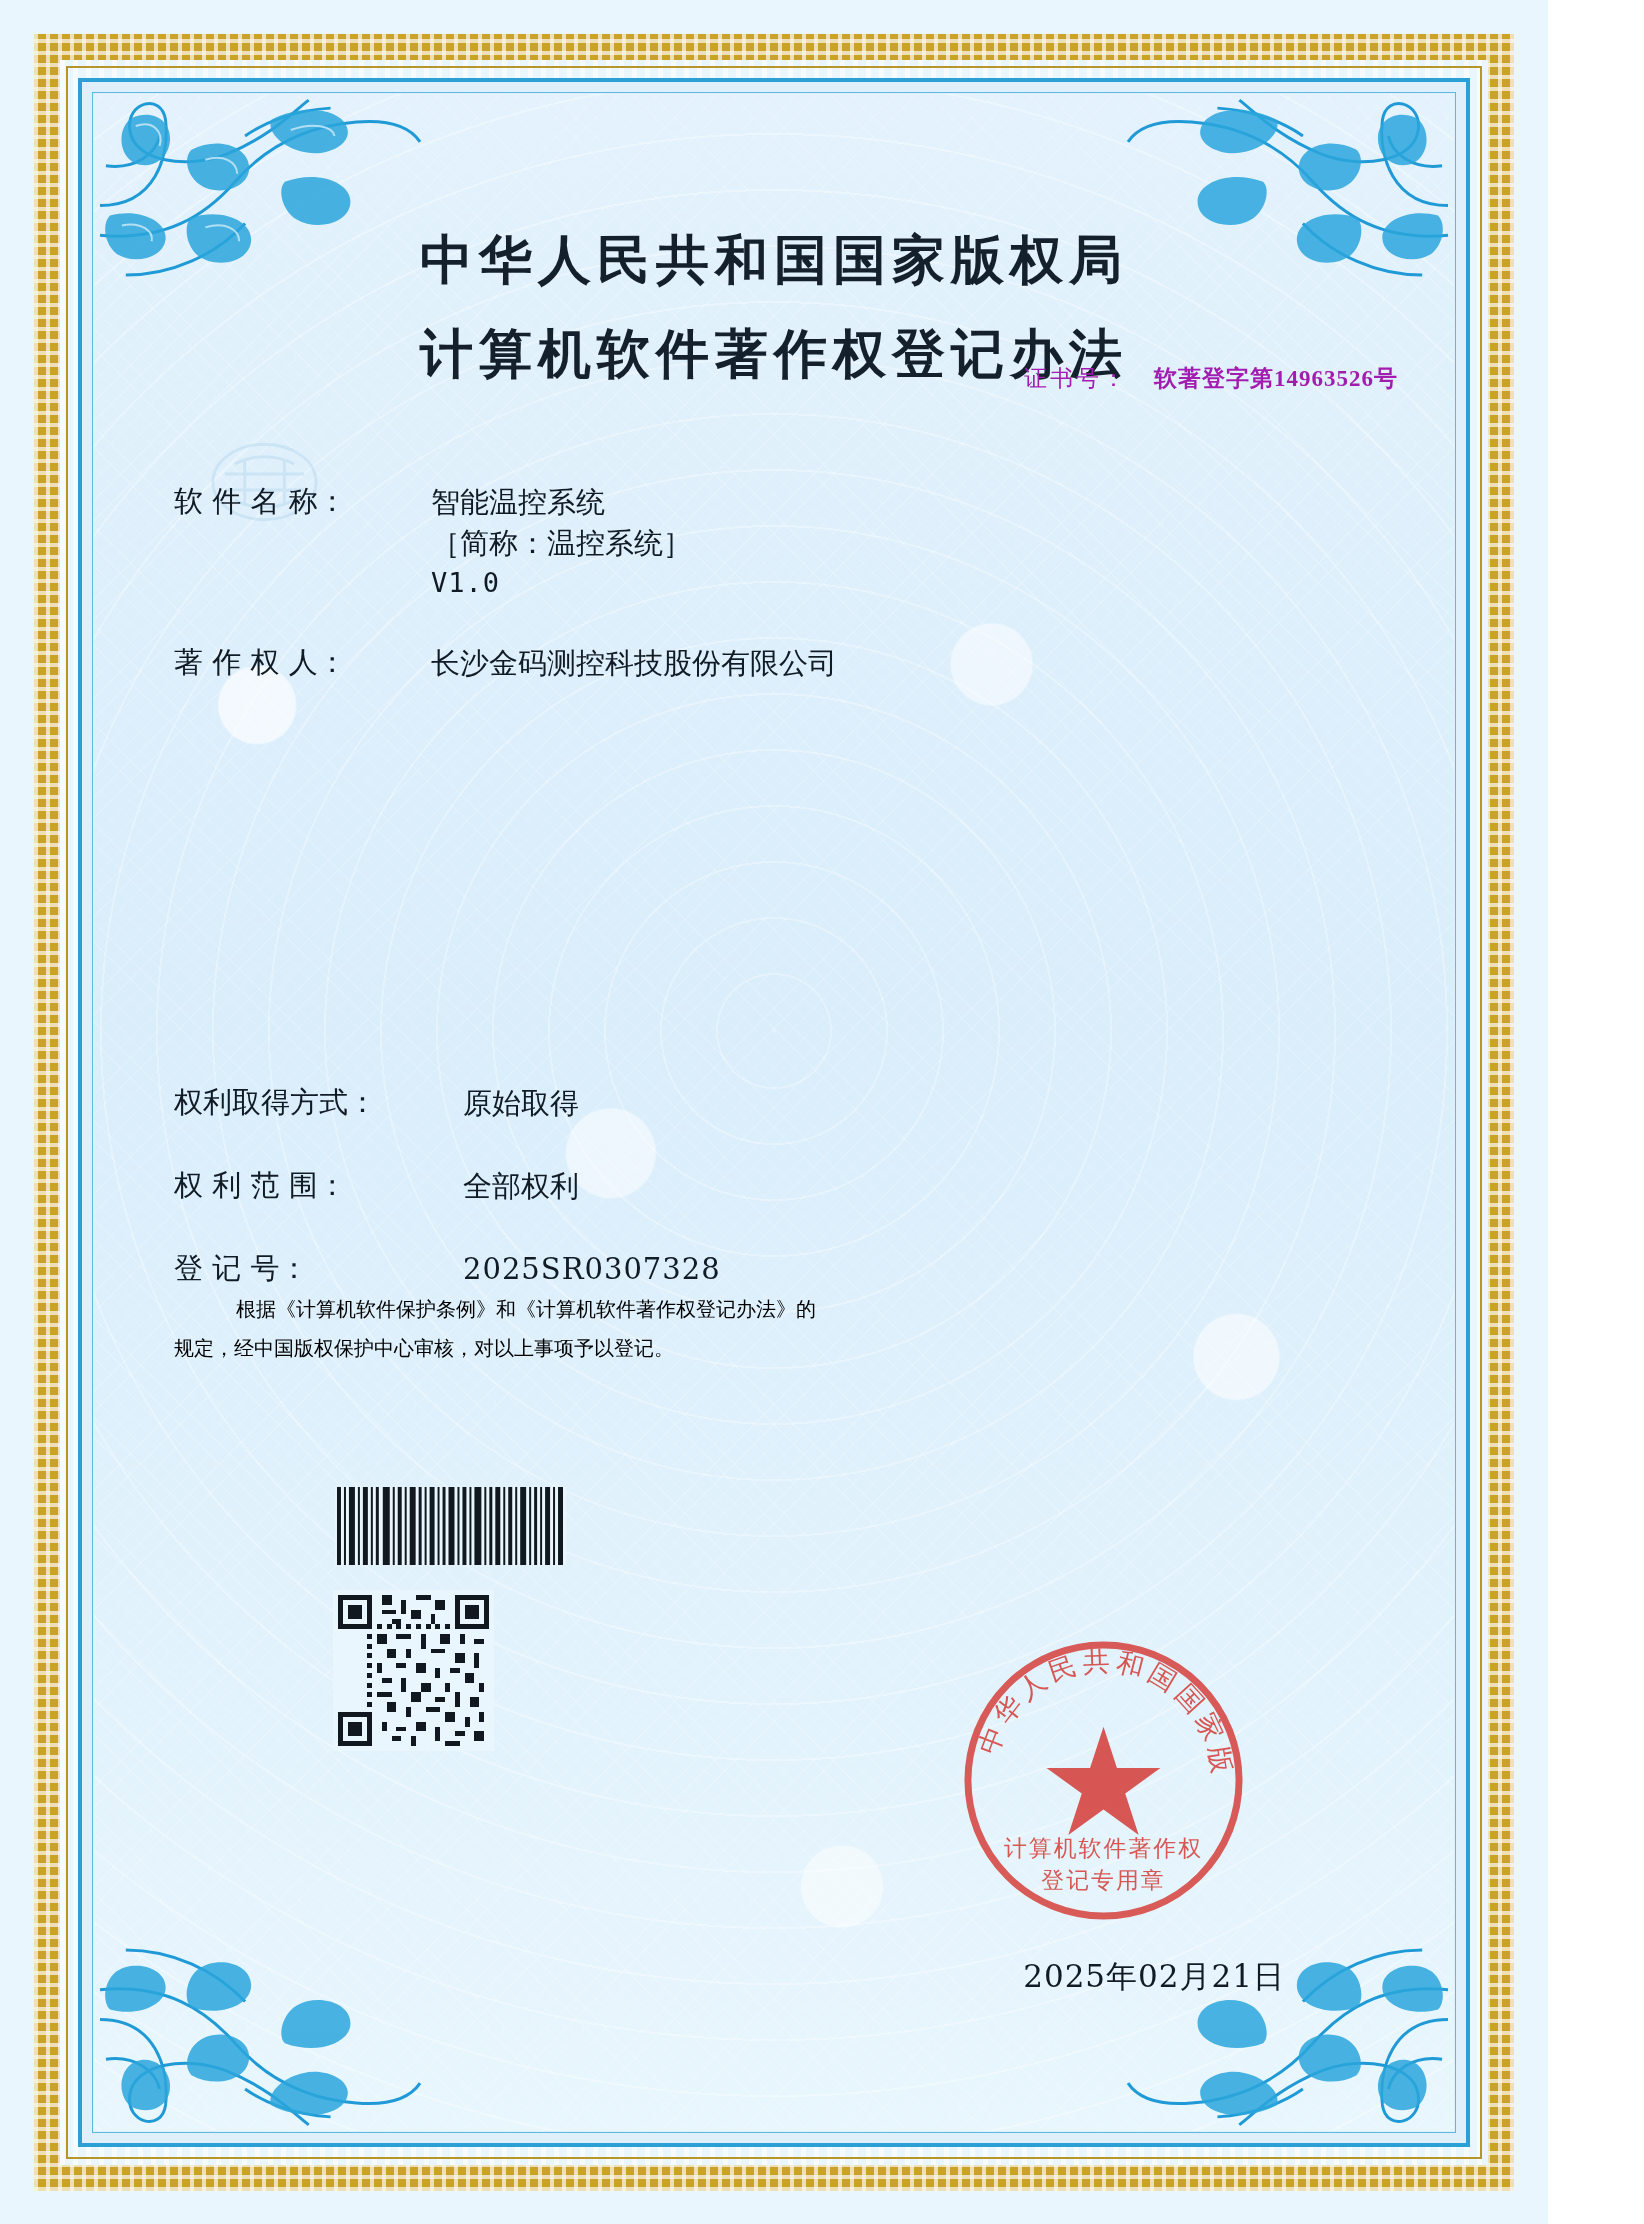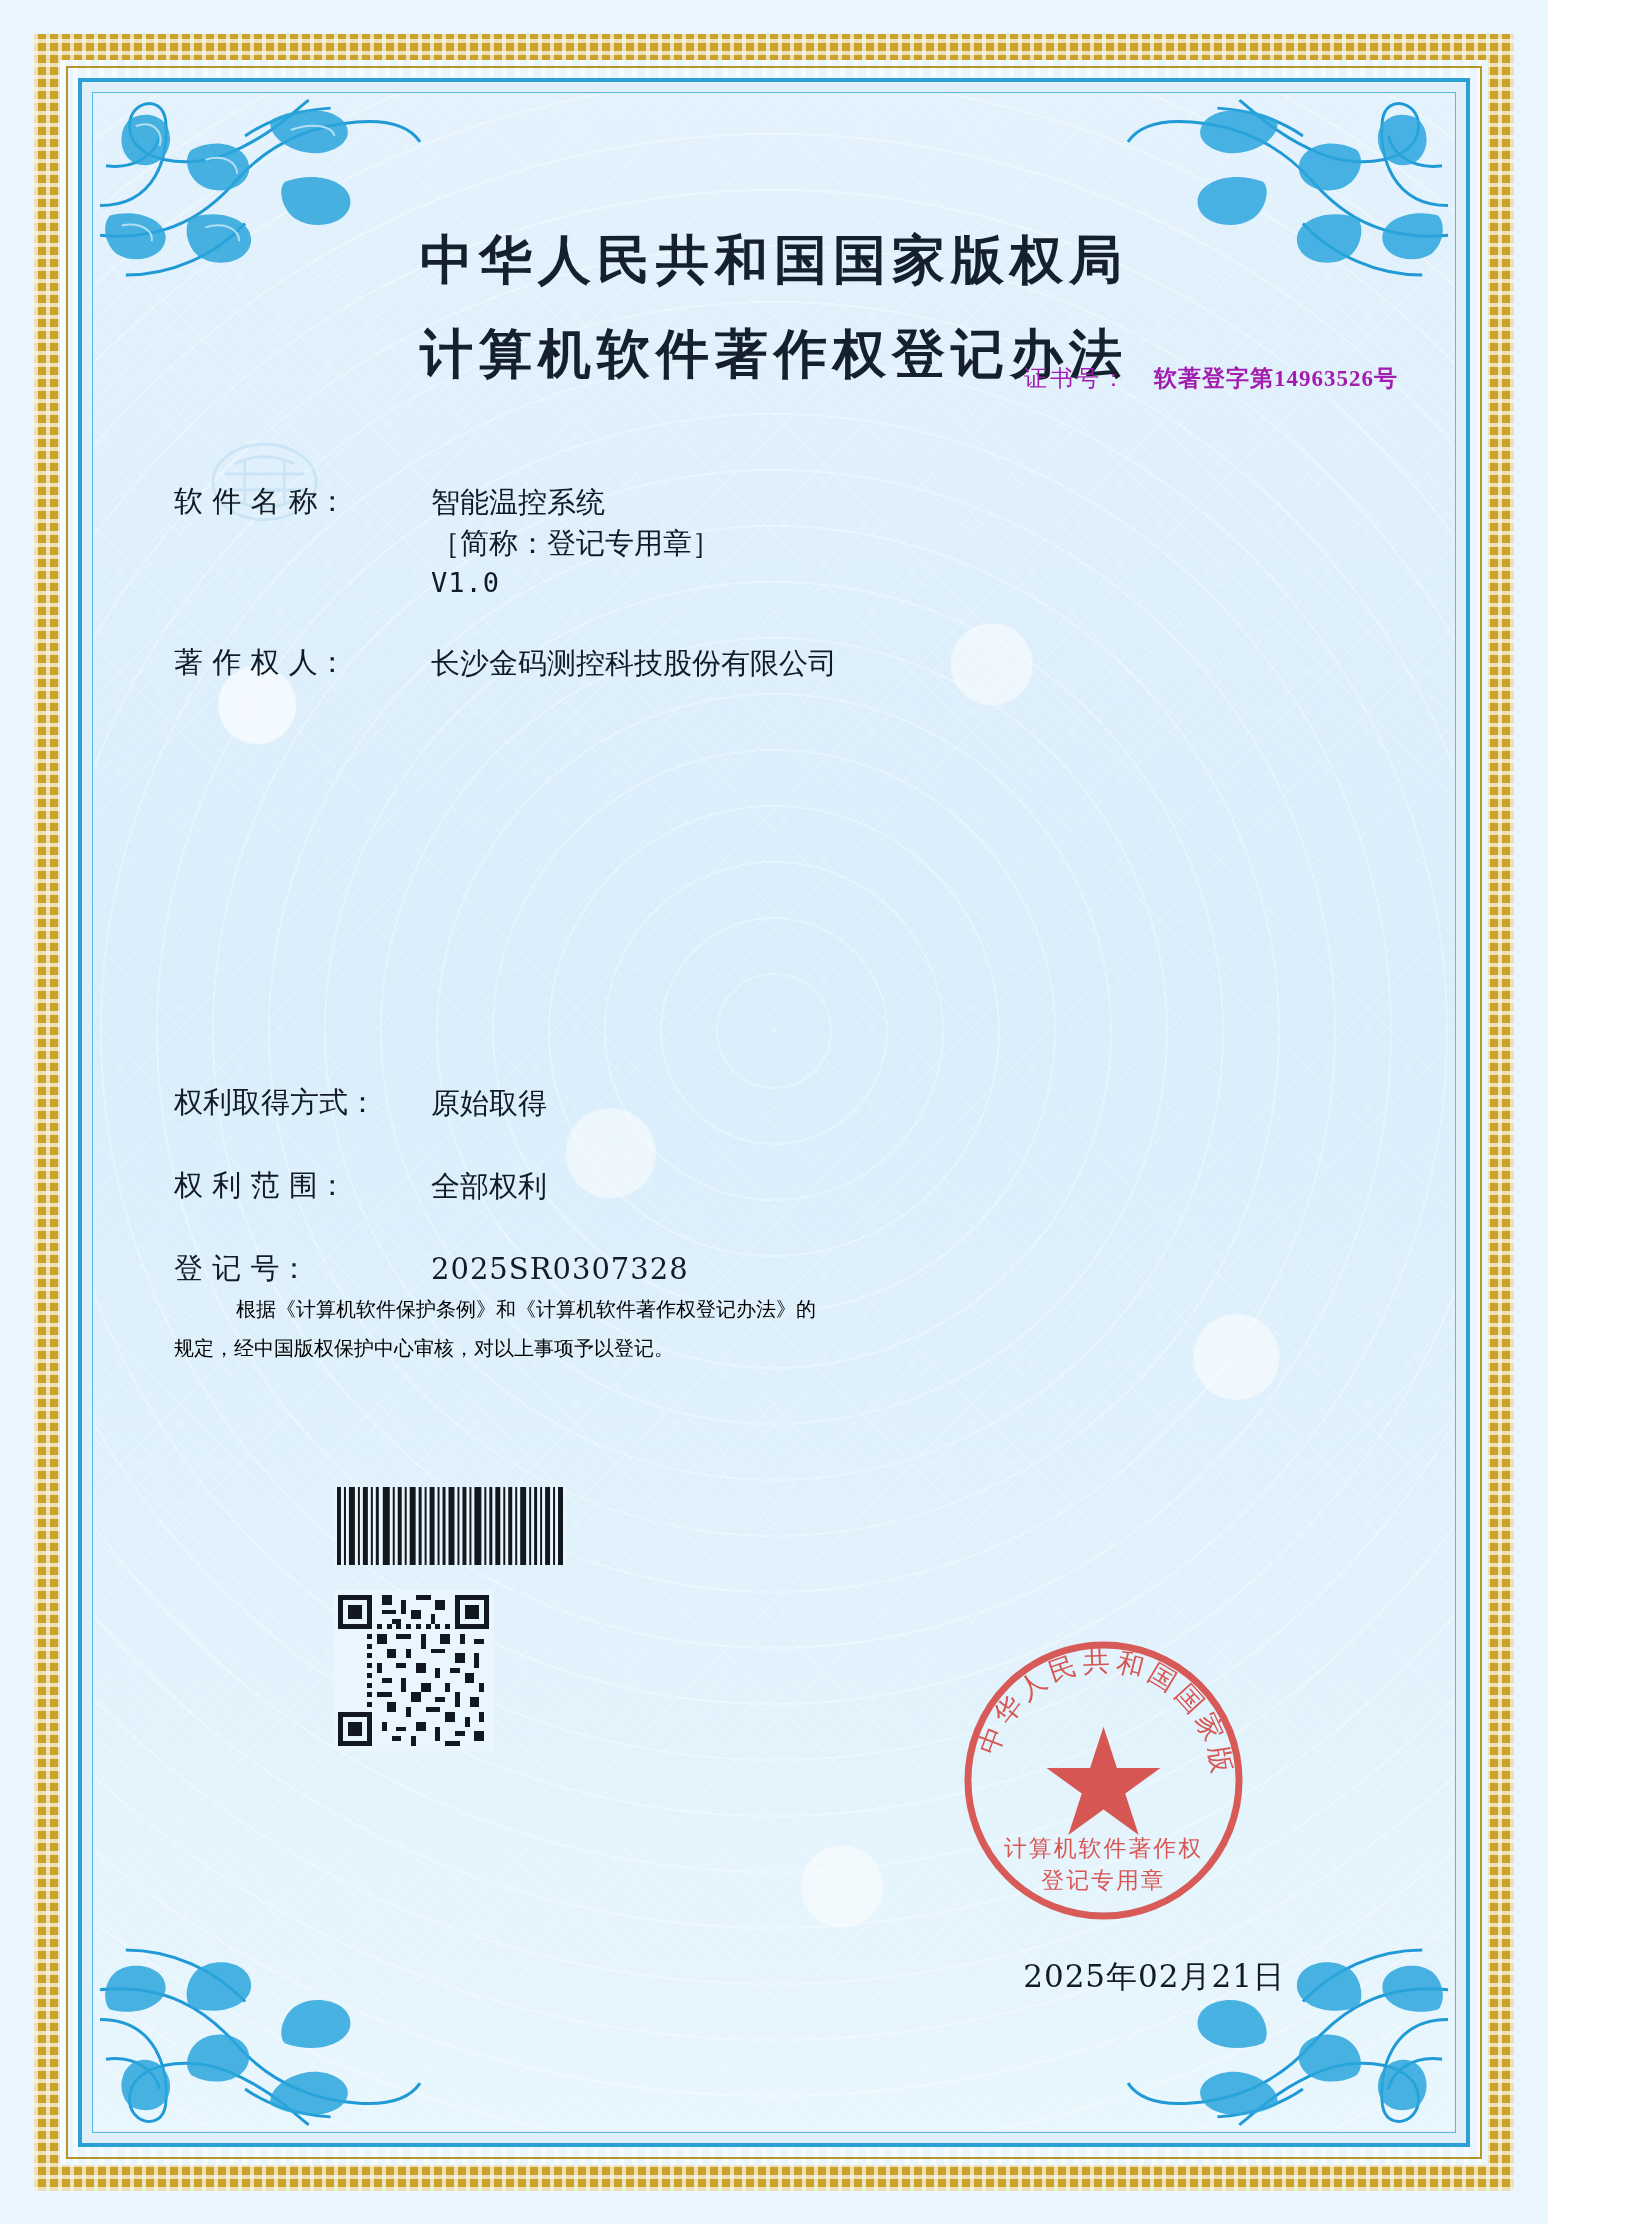--- a/index.html
+++ b/index.html
@@ -190,21 +190,21 @@
     font-size: 27px;
     letter-spacing: 1px;
   }
 
   .fields-lower {
     position: absolute;
     left: 78px;
     top: 947px;
     right: 60px;
   }
-  .fields-lower .field { margin-bottom: 42px; }
+  .fields-lower .field { margin-bottom: 42px; gap: 32px; }
 
   .paragraph {
     position: absolute;
     left: 78px;
     right: 64px;
     top: 1194px;
     font-size: 20px;
     line-height: 1.95;
     color: #000000;
     text-align: justify;
@@ -377,21 +377,21 @@
           <path d="M30 66 C48 76 72 76 90 66"></path>
         </g>
       </svg>
     </div>
 
     <div class="fields">
       <div class="field">
         <div class="key">软 件 名 称：</div>
         <div class="val">
           <span>智能温控系统</span>
-          <span class="sub">［简称：登记专用章］</span>
+          <span class="sub">［简称：温控系统］</span>
           <span class="ver">V1.0</span>
         </div>
       </div>
       <div class="field">
         <div class="key">著 作 权 人：</div>
         <div class="val">长沙金码测控科技股份有限公司</div>
       </div>
     </div>
 
     <div class="fields-lower">

